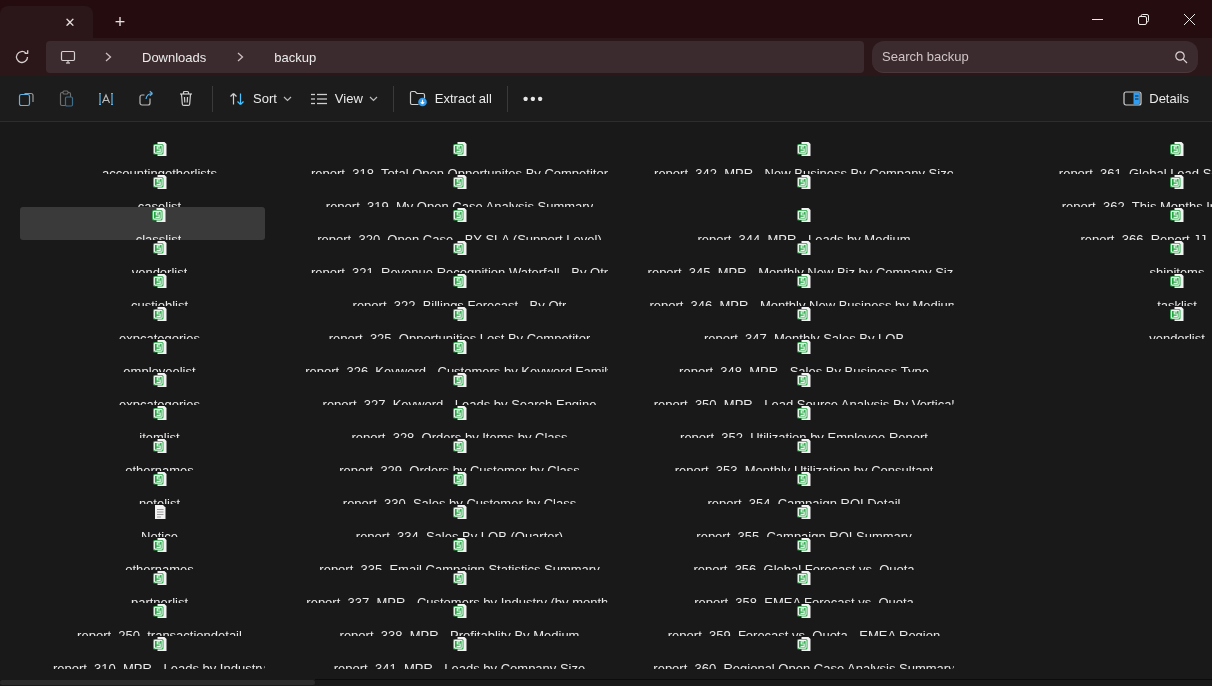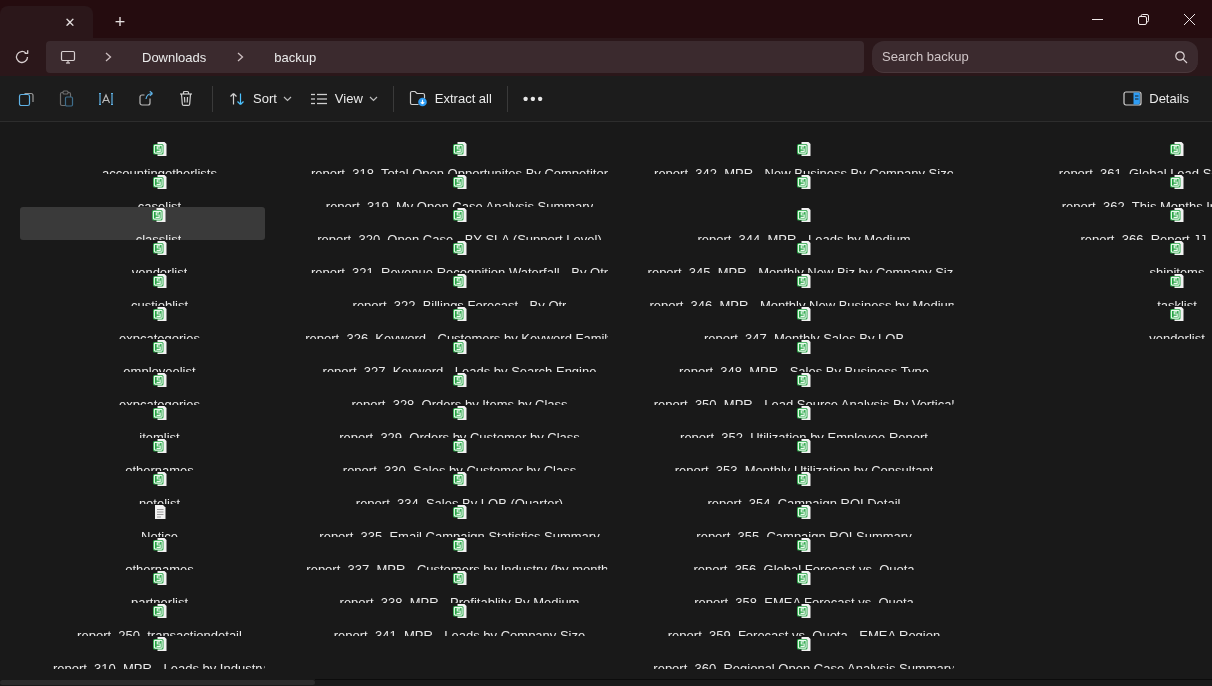--- a/index.html
+++ b/index.html
@@ -501,20 +501,32 @@
       <div class="file-item">
     <span class="file-icon icon-sheet">
       <svg width="16" height="16" viewBox="0 0 16 16">
         <path d="M5.5 1 h7 l2 2 v12 h-9 z" fill="#f2f2f2"></path>
         <rect x="1" y="3" width="10.5" height="10.5" rx="1.6" fill="#27a345"></rect>
         <rect x="2.4" y="4.4" width="7.7" height="7.7" rx="0.8" fill="none" stroke="#eafbee" stroke-width="1.1"></rect>
         <path d="M8.2 5.9 H5.2 V8 H8.2 V10.4 H4.6" fill="none" stroke="#eafbee" stroke-width="1.1"></path>
       </svg>
     </span>
 
+    <span class="fname">report_325_Opportunities Lost By Competitor</span>
+  </div>
+      <div class="file-item">
+    <span class="file-icon icon-sheet">
+      <svg width="16" height="16" viewBox="0 0 16 16">
+        <path d="M5.5 1 h7 l2 2 v12 h-9 z" fill="#f2f2f2"></path>
+        <rect x="1" y="3" width="10.5" height="10.5" rx="1.6" fill="#27a345"></rect>
+        <rect x="2.4" y="4.4" width="7.7" height="7.7" rx="0.8" fill="none" stroke="#eafbee" stroke-width="1.1"></rect>
+        <path d="M8.2 5.9 H5.2 V8 H8.2 V10.4 H4.6" fill="none" stroke="#eafbee" stroke-width="1.1"></path>
+      </svg>
+    </span>
+
     <span class="fname">report_326_Keyword - Customers by Keyword Family</span>
   </div>
       <div class="file-item">
     <span class="file-icon icon-sheet">
       <svg width="16" height="16" viewBox="0 0 16 16">
         <path d="M5.5 1 h7 l2 2 v12 h-9 z" fill="#f2f2f2"></path>
         <rect x="1" y="3" width="10.5" height="10.5" rx="1.6" fill="#27a345"></rect>
         <rect x="2.4" y="4.4" width="7.7" height="7.7" rx="0.8" fill="none" stroke="#eafbee" stroke-width="1.1"></rect>
         <path d="M8.2 5.9 H5.2 V8 H8.2 V10.4 H4.6" fill="none" stroke="#eafbee" stroke-width="1.1"></path>
       </svg>

